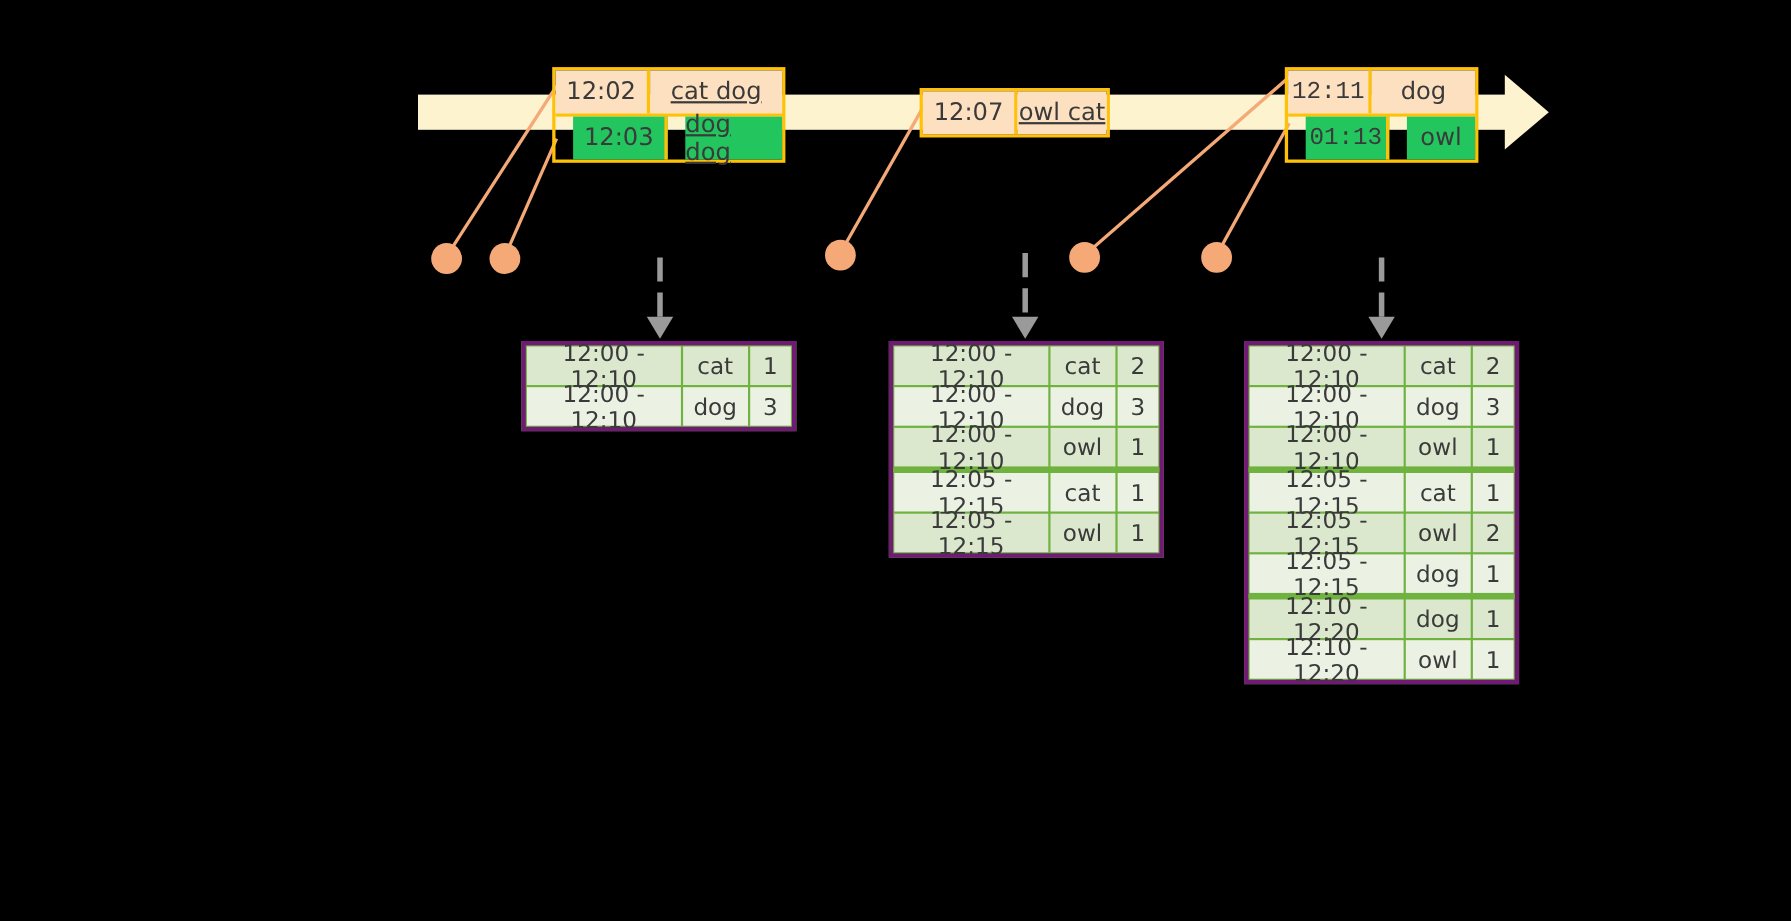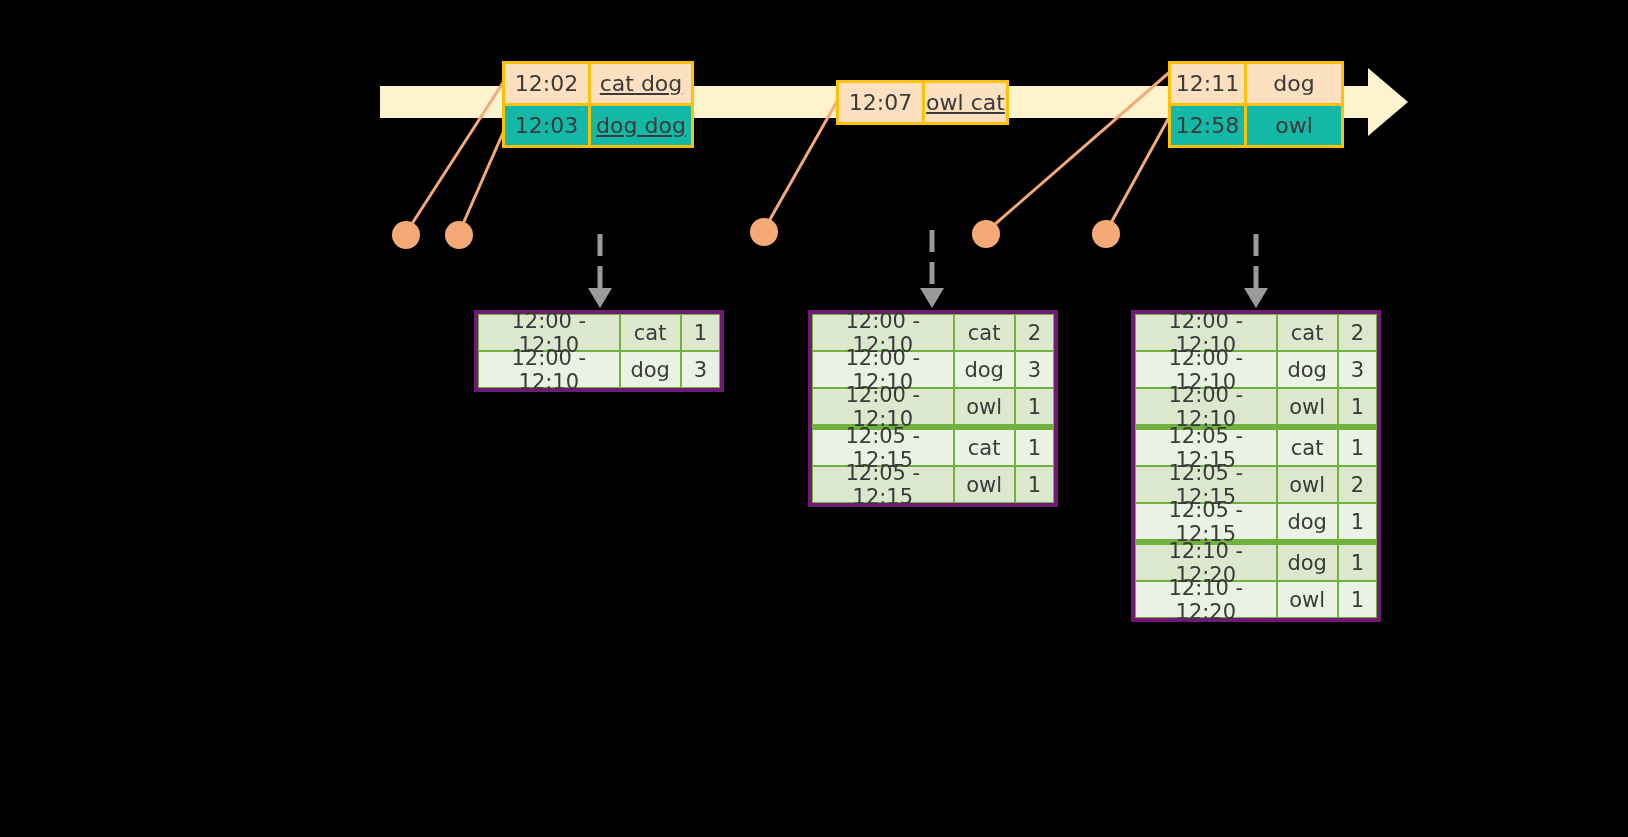--- a/index.html
+++ b/index.html
@@ -17,28 +17,28 @@
 
   
   .ebox{position:absolute;border:3px solid #FFC107;box-sizing:border-box;}
   .erow{display:flex;height:39px;}
   .erow + .erow{border-top:3px solid #FFC107;}
   .erow .t,.erow .v{display:flex;align-items:center;justify-content:center;
                     font-size:22px;color:#3a3a3a;box-sizing:border-box;}
   .erow .t{width:86px;border-right:3px solid #FFC107;}
   .erow .v{flex:1;}
   .shade-a .t,.shade-a .v{background:#FCE0C0;}
-  .shade-b .t,.shade-b .v{background:#14b8a6;}
-
-  #ebox1{left:502px;top:61px;width:192px;}
+  .shade-b .t,.shade-b .v{background:#22c55e;margin-left:16px;}
+
+  #ebox1{left:502px;top:61px;width:212px;}
   #ebox1 .erow .v{width:110px;text-decoration:underline;}
   #ebox2{left:836px;top:80px;width:173px;}
   #ebox2 .erow .v{width:110px;text-decoration:underline;}
   #ebox3{left:1168px;top:61px;width:176px;}
-  #ebox3 .erow .t{width:76px;}
+  #ebox3 .erow .t{width:76px;font-family:Liberation Mono, monospace;}
   #ebox3 .erow .v{width:100px;}
 
   
   .rtable{position:absolute;border:4px solid #701a75;box-sizing:border-box;
           background:#6FB23F;text-align:center;}
   .rrow{display:flex;height:37px;}
   .rrow .c{display:flex;align-items:center;justify-content:center;
            font-size:21px;color:#3a3a3a;box-sizing:border-box;
            margin:1px;}
   .rrow .c.win{width:0;}
@@ -105,21 +105,21 @@
       <span class="v">owl cat</span>
     </div>
   </div>
 
   <div class="ebox" id="ebox3">
     <div class="erow shade-a">
       <span class="t">12:11</span>
       <span class="v">dog</span>
     </div>
     <div class="erow shade-b">
-      <span class="t">12:58</span>
+      <span class="t">01:13</span>
       <span class="v">owl</span>
     </div>
   </div>
 
   <div class="rtable" id="rt1">
       <div class="rrow grp0">
         <span class="c win">12:00 - 12:10</span>
         <span class="c kind">cat</span>
         <span class="c cnt">1</span>
       </div>

